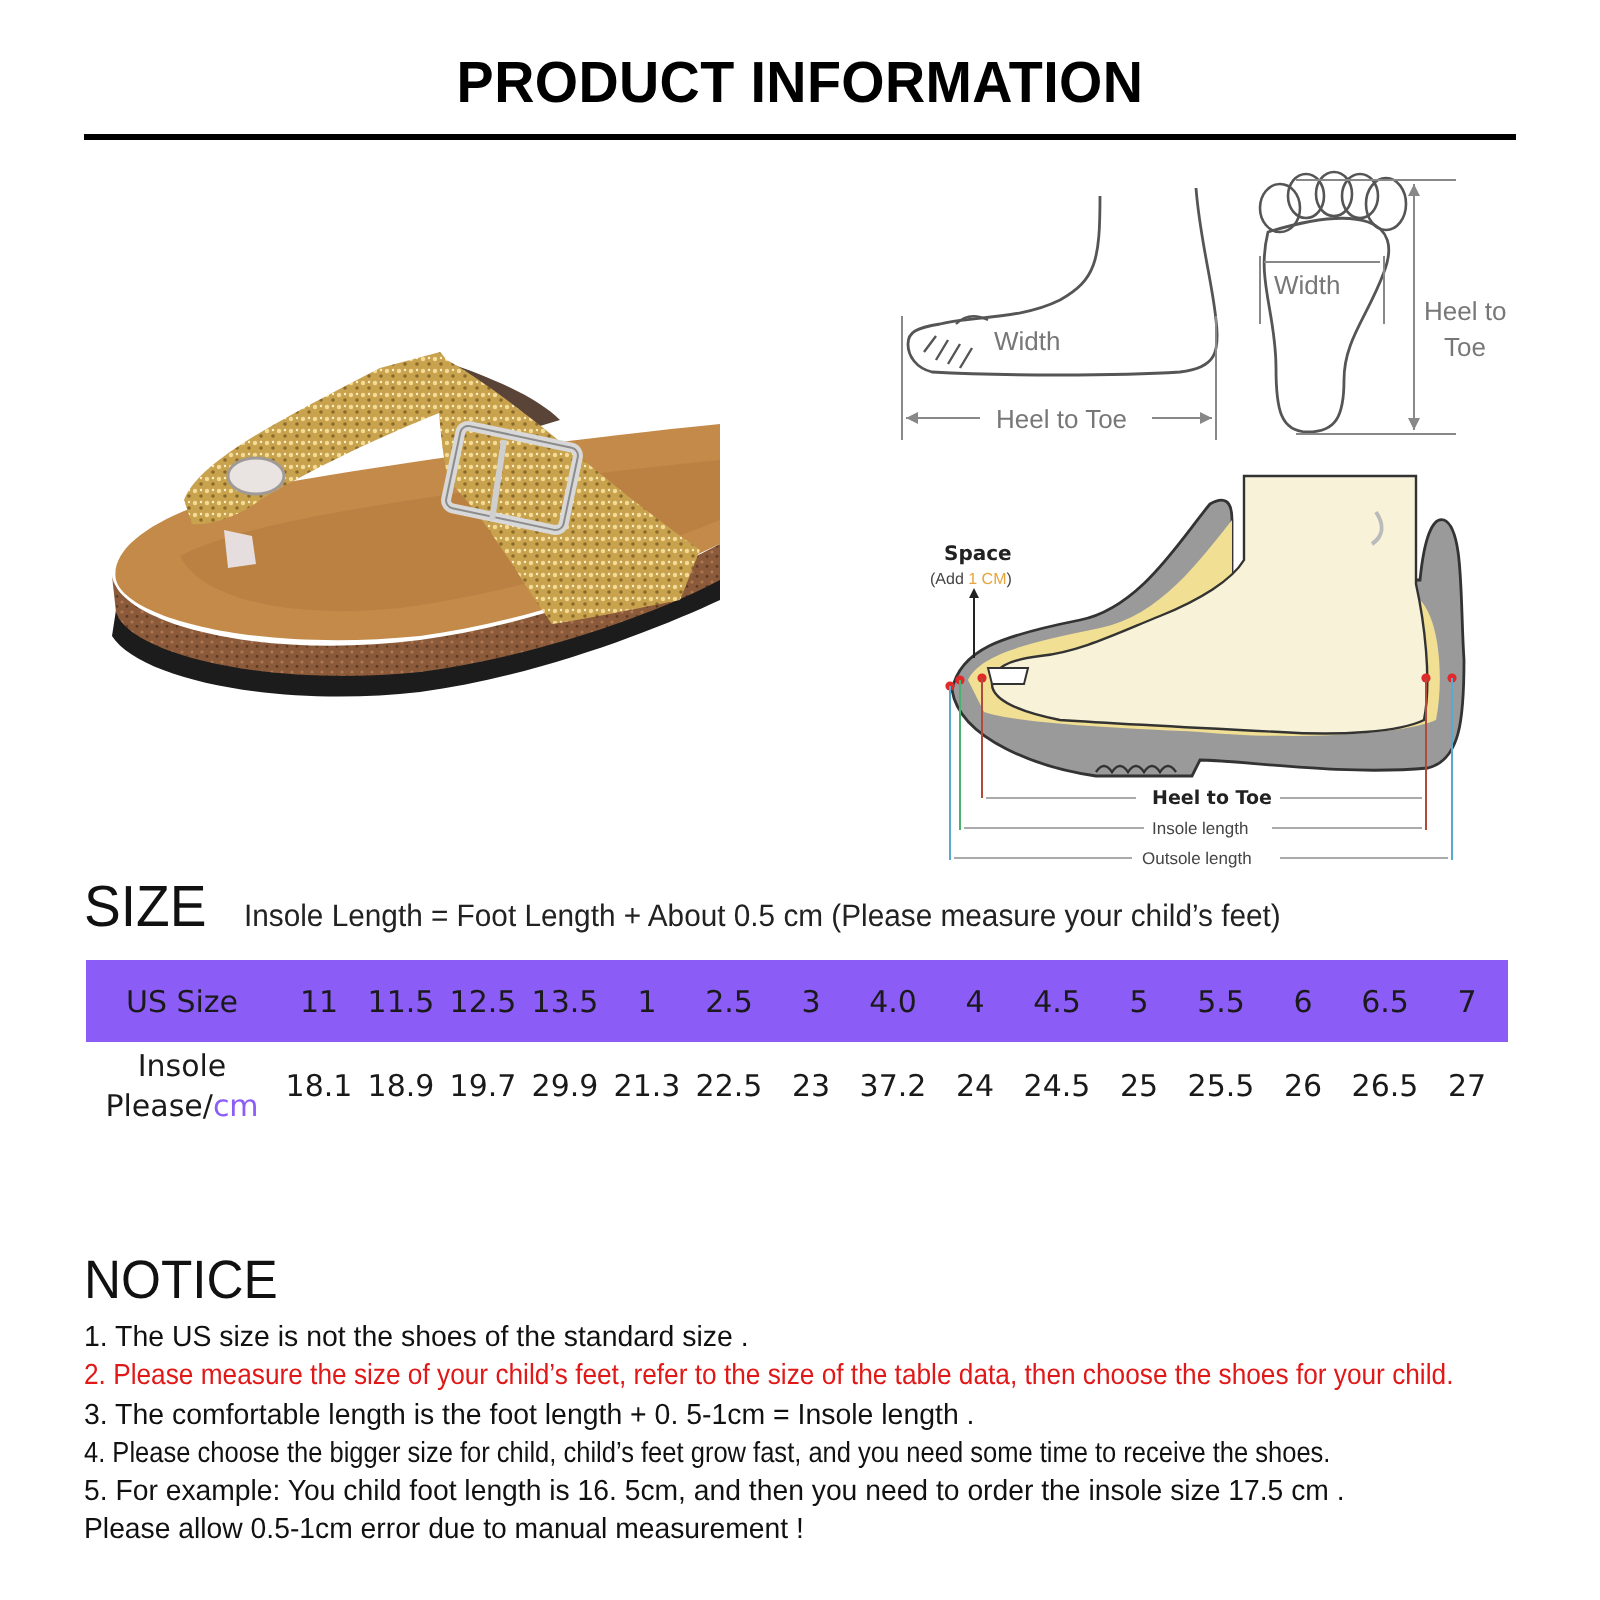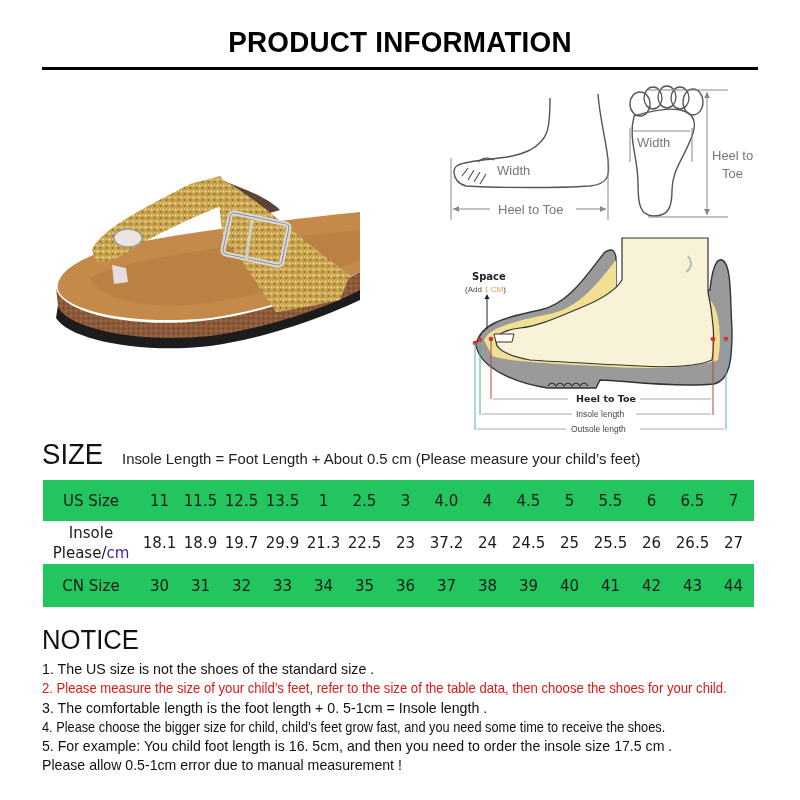--- a/index.html
+++ b/index.html
@@ -27,31 +27,31 @@
     }
     .size-note {
       position: absolute; left: 122px; top: 450px; font-size: 15.5px; color: #222;
       transform: scaleX(0.96); transform-origin: left; white-space: nowrap;
     }
 
     .size-table {
       position: absolute; left: 43px; top: 480px; width: 711px;
       border-collapse: collapse; font-family: "DejaVu Sans", sans-serif;
     }
-    .size-table tr.gray { background: #22c55e; }
+    .size-table tr.gray { background: #8b5cf6; }
     .size-table tr.white { background: #ffffff; }
     .size-table tr.r1 { height: 41px; }
     .size-table tr.r2 { height: 43px; }
     .size-table tr.r3 { height: 43px; }
     .size-table td {
       text-align: center; font-size: 15px; color: #1a1a1a; padding: 0; white-space: nowrap;
     }
     .size-table td.hdr { width: 96px; font-size: 15px; line-height: 20px; }
     .size-table td.val { width: 41px; }
-    .red { color: #4c1d95; }
+    .red { color: #8b5cf6; }
 
     .notice-heading {
       position: absolute; left: 42px; top: 625px; font-size: 27px; color: #111;
       transform: scaleX(0.95); transform-origin: left;
     }
     .notice-list { position: absolute; left: 42px; top: 660px; width: 750px; }
     .notice-line {
       font-size: 14.5px; line-height: 19.3px; color: #111; white-space: nowrap;
       transform-origin: left; 
     }
@@ -213,38 +213,20 @@
     <td class="val">23</td>
     <td class="val">37.2</td>
     <td class="val">24</td>
     <td class="val">24.5</td>
     <td class="val">25</td>
     <td class="val">25.5</td>
     <td class="val">26</td>
     <td class="val">26.5</td>
     <td class="val">27</td>
   </tr>
-  <tr class="gray r3">
-    <td class="hdr">CN Size</td>
-    <td class="val">30</td>
-    <td class="val">31</td>
-    <td class="val">32</td>
-    <td class="val">33</td>
-    <td class="val">34</td>
-    <td class="val">35</td>
-    <td class="val">36</td>
-    <td class="val">37</td>
-    <td class="val">38</td>
-    <td class="val">39</td>
-    <td class="val">40</td>
-    <td class="val">41</td>
-    <td class="val">42</td>
-    <td class="val">43</td>
-    <td class="val">44</td>
-  </tr>
 </tbody>
   </table>
 
 <div class="notice-heading">NOTICE</div>
 <div class="notice-list">
   <div class="notice-line n1">1. The US size is not the shoes of the standard size .</div>
   <div class="notice-line red-line n2">2. Please measure the size of your child’s feet, refer to the size of the table data, then choose the shoes for your child.</div>
   <div class="notice-line n3">3. The comfortable length is the foot length + 0. 5-1cm = Insole length .</div>
   <div class="notice-line n4">4. Please choose the bigger size for child, child’s feet grow fast, and you need some time to receive the shoes.</div>
   <div class="notice-line n5">5. For example: You child foot length is 16. 5cm, and then you need to order the insole size 17.5 cm .</div>

